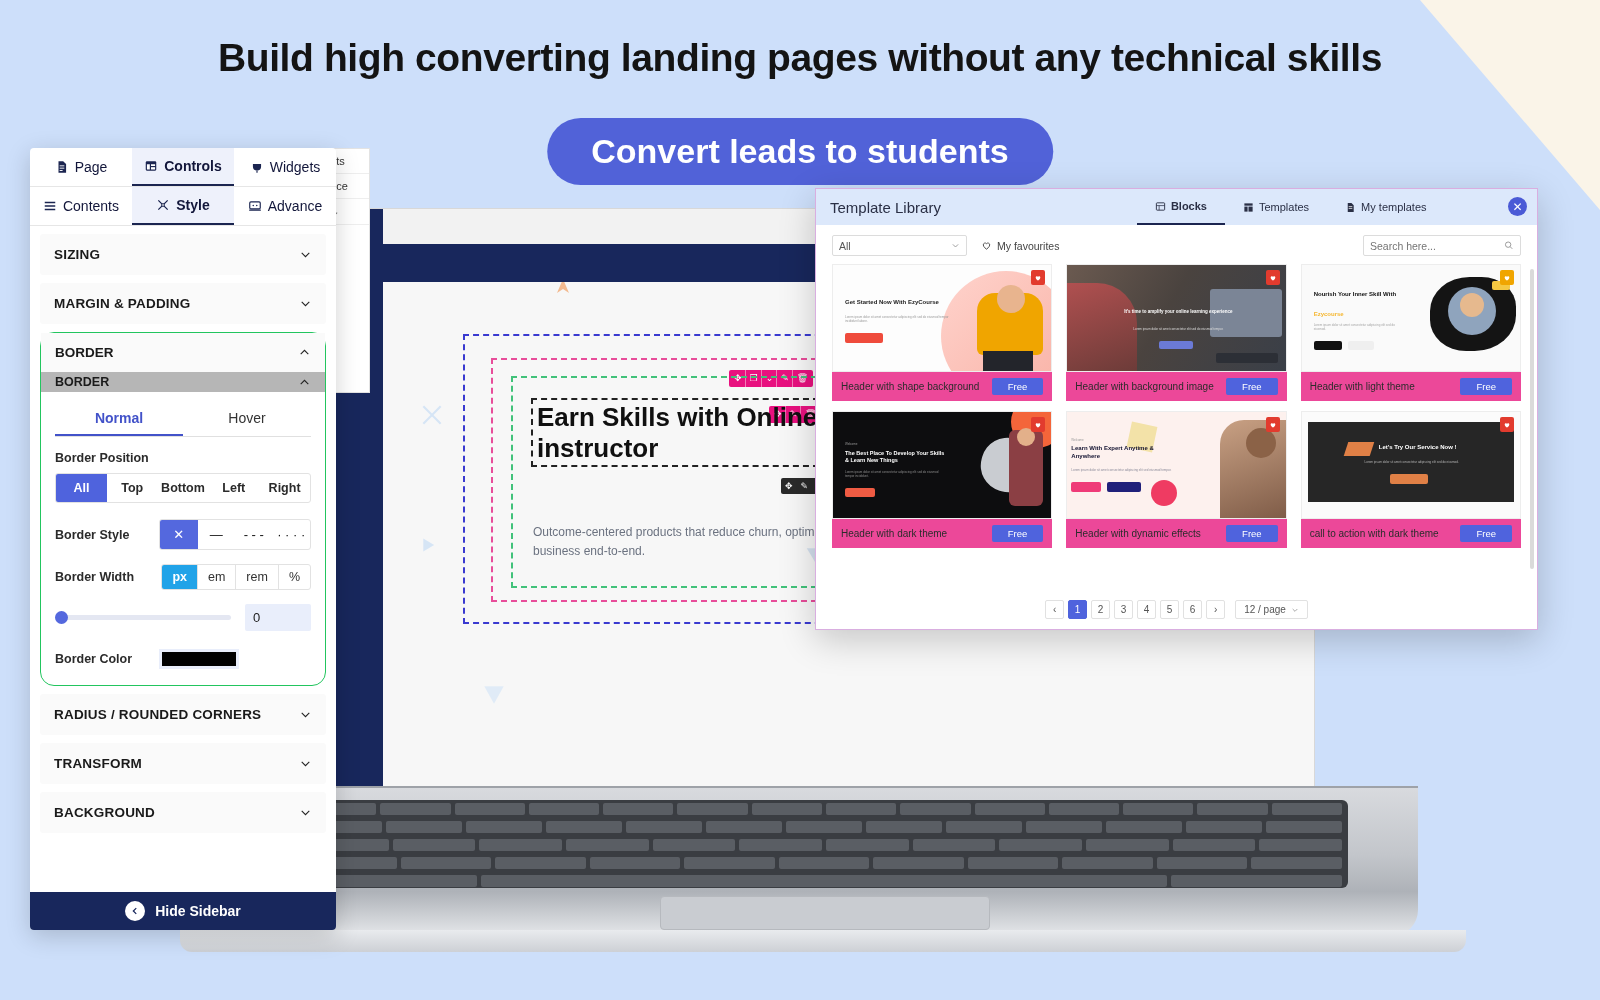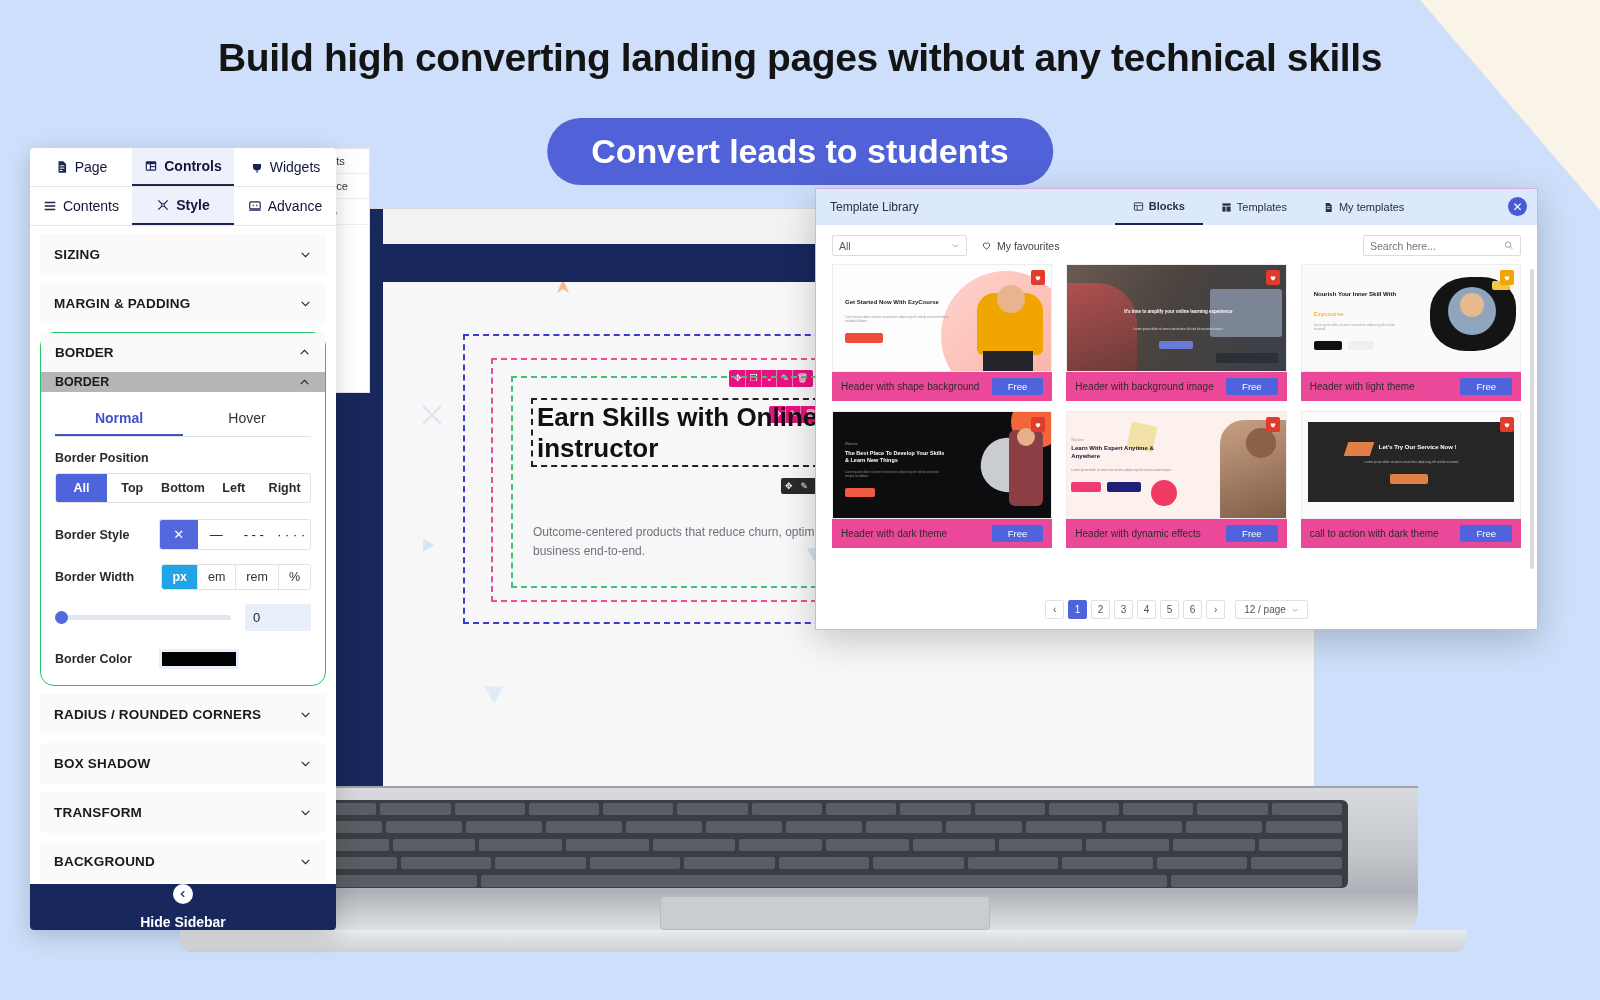--- a/index.html
+++ b/index.html
@@ -201,41 +201,41 @@
   }
   .numbox {
     width: 66px; background: #e9eefb; border: none; border-radius: 2px;
     padding: 6px 8px; font-size: 13px; color: #222;
     font-family: "Liberation Sans", sans-serif;
   }
   .colorswatch {
     width: 80px; height: 20px; background: #000; border: 3px solid #e9eefb;
   }
   #hide-sidebar {
-    background: #18275c; color: #fff; height: 46px;
+    background: #18275c; color: #fff; height: 38px;
     display: flex; align-items: center; justify-content: center; gap: 10px;
-    font-size: 14px; font-weight: 700; cursor: pointer; flex-direction: column;
+    font-size: 14px; font-weight: 700; cursor: pointer;
   }
   #hide-sidebar .circ {
     width: 20px; height: 20px; border-radius: 50%; background: #fff;
     display: flex; align-items: center; justify-content: center;
   }
 
   
   #tpl {
     position: absolute; left: 815px; top: 188px; width: 723px; height: 442px;
     background: #fff; border: 1px solid #d9aee0;
     box-shadow: 0 10px 34px rgba(0,0,0,.2);
     display: flex; flex-direction: column; overflow: hidden;
   }
   #tpl-head {
     height: 36px; background: #dce8fb; display: flex; align-items: center;
     padding: 0 14px; position: relative;
   }
-  #tpl-title { font-size: 12px; color: #2a2f45; }
+  #tpl-title { font-size: 15px; color: #2a2f45; }
   #tpl-tabs { display: flex; align-items: flex-end; gap: 0; margin-left: 196px; height: 100%; }
   .tpl-tab {
     display: flex; align-items: center; gap: 5px; font-size: 11px; color: #2a2f45;
     padding: 0 18px; height: 100%; cursor: pointer; line-height: 1.15;
   }
   .tpl-tab.active { border-bottom: 2px solid #1b2550; font-weight: 600; }
   .tpl-tab svg { width: 11px; height: 11px; flex: none; }
   #tpl-close {
     position: absolute; right: 10px; top: 8px; width: 19px; height: 19px;
     border-radius: 50%; background: #4a5ad6; color: #fff; font-size: 12px;
@@ -579,26 +579,20 @@
       </div>
     </div>
 
     <div class="acc">
       <span>RADIUS / ROUNDED CORNERS</span>
       <svg class="chev" viewBox="0 0 24 24">
           <path d="M5 9l7 7 7-7" stroke="#222" stroke-width="2" fill="none"></path>
         </svg>
     </div>
     <div class="acc">
-      <span>BOX SHADOW</span>
-      <svg class="chev" viewBox="0 0 24 24">
-          <path d="M5 9l7 7 7-7" stroke="#222" stroke-width="2" fill="none"></path>
-        </svg>
-    </div>
-    <div class="acc">
       <span>TRANSFORM</span>
       <svg class="chev" viewBox="0 0 24 24">
           <path d="M5 9l7 7 7-7" stroke="#222" stroke-width="2" fill="none"></path>
         </svg>
     </div>
     <div class="acc">
       <span>BACKGROUND</span>
       <svg class="chev" viewBox="0 0 24 24">
           <path d="M5 9l7 7 7-7" stroke="#222" stroke-width="2" fill="none"></path>
         </svg>

